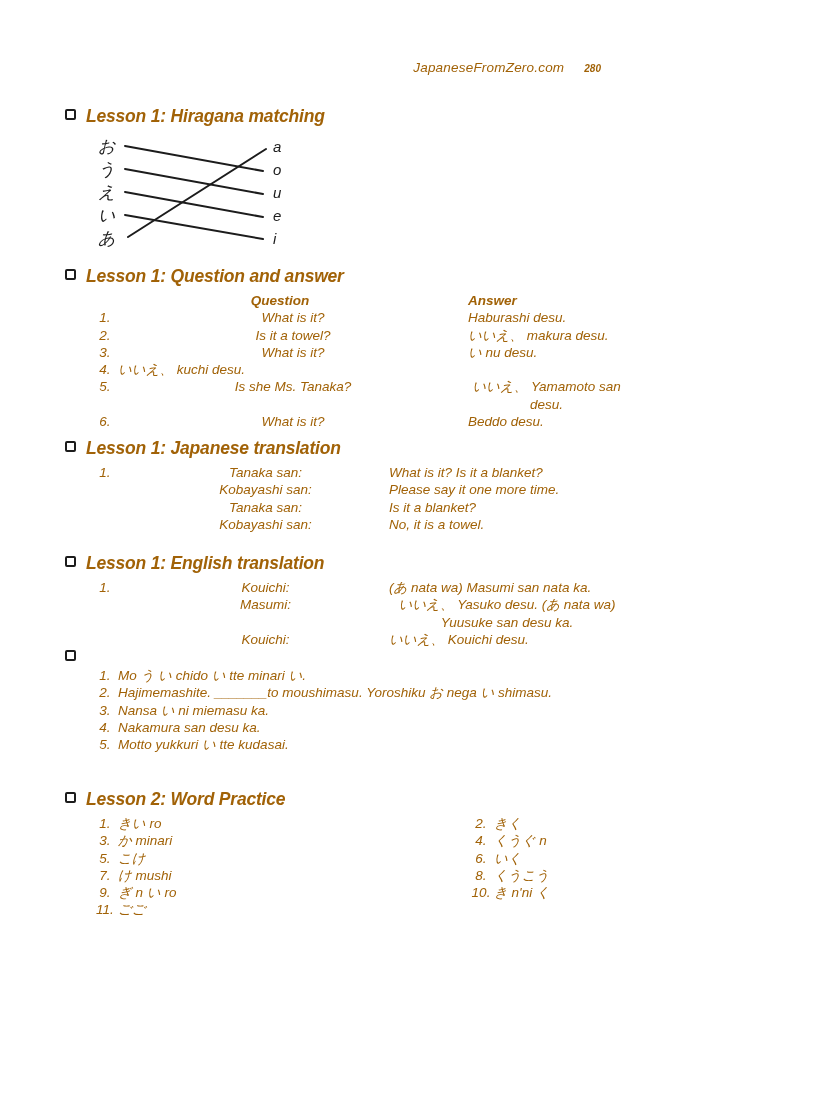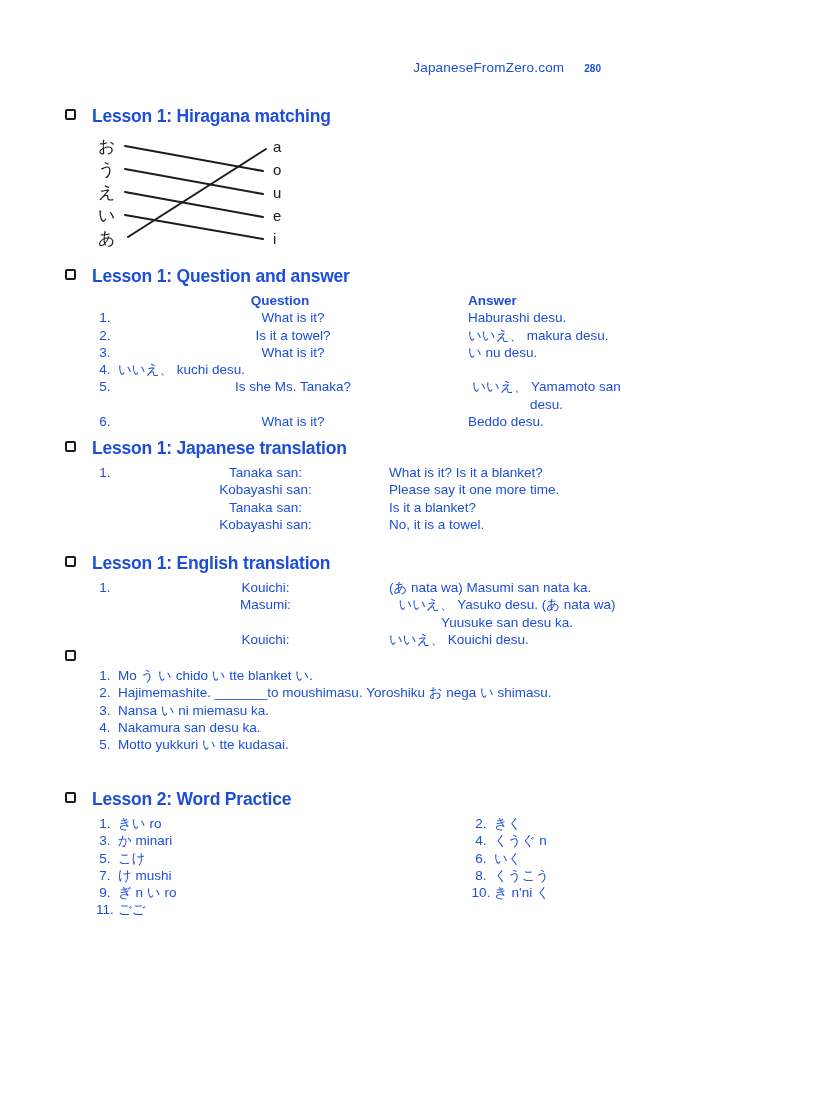--- a/index.html
+++ b/index.html
@@ -1,34 +1,35 @@
 <!DOCTYPE html>
 <html><head>
 <meta charset="utf-8">
 <style>
   * { margin:0; padding:0; box-sizing:border-box; }
   html,body { background:#ffffff; }
   .page {
     position:relative;
     width:665px; height:1100px;
     background:#ffffff;
-    color:#1d4ed8;
+    color:#a16207;
     font-family:"Liberation Sans","DejaVu Sans",sans-serif;
     overflow:hidden;
+    font-style:italic;
   }
   .page-header {
     position:absolute; top:60px; right:64px;
     display:flex; align-items:baseline; gap:20px;
   }
   .site-name { font-size:13.5px; letter-spacing:.2px; }
   .page-num  { font-size:10px; font-weight:bold; }
 
   .sec { position:absolute; left:65px; right:40px; }
   .sec-title {
-    display:flex; align-items:center; gap:16px;
+    display:flex; align-items:center; gap:10px;
     font-size:17.5px; font-weight:bold; letter-spacing:-.2px;
     margin-bottom:6px; line-height:20px;
   }
   .chk {
     width:11px; height:11px; flex:none;
     border:2px solid #1c1c1c; border-radius:2px;
     margin-top:-3px;
   }
   .content { margin-left:27px; font-size:13.5px; line-height:17.3px;text-align:center; }
 
@@ -187,21 +188,21 @@
     </div>
   </div>
 
   <div class="sec" style="top:653px;">
     <div class="sec-title">
       <span class="chk"></span>
     </div>
     <div class="content">
       <div class="row">
         <span class="num">1.</span>
-        <span>Mo う い chido い tte blanket い.</span>
+        <span>Mo う い chido い tte minari い.</span>
       </div>
       <div class="row">
         <span class="num">2.</span>
         <span>Hajimemashite. _______to moushimasu. Yoroshiku お nega い shimasu.</span>
       </div>
       <div class="row">
         <span class="num">3.</span>
         <span>Nansa い ni miemasu ka.</span>
       </div>
       <div class="row">

